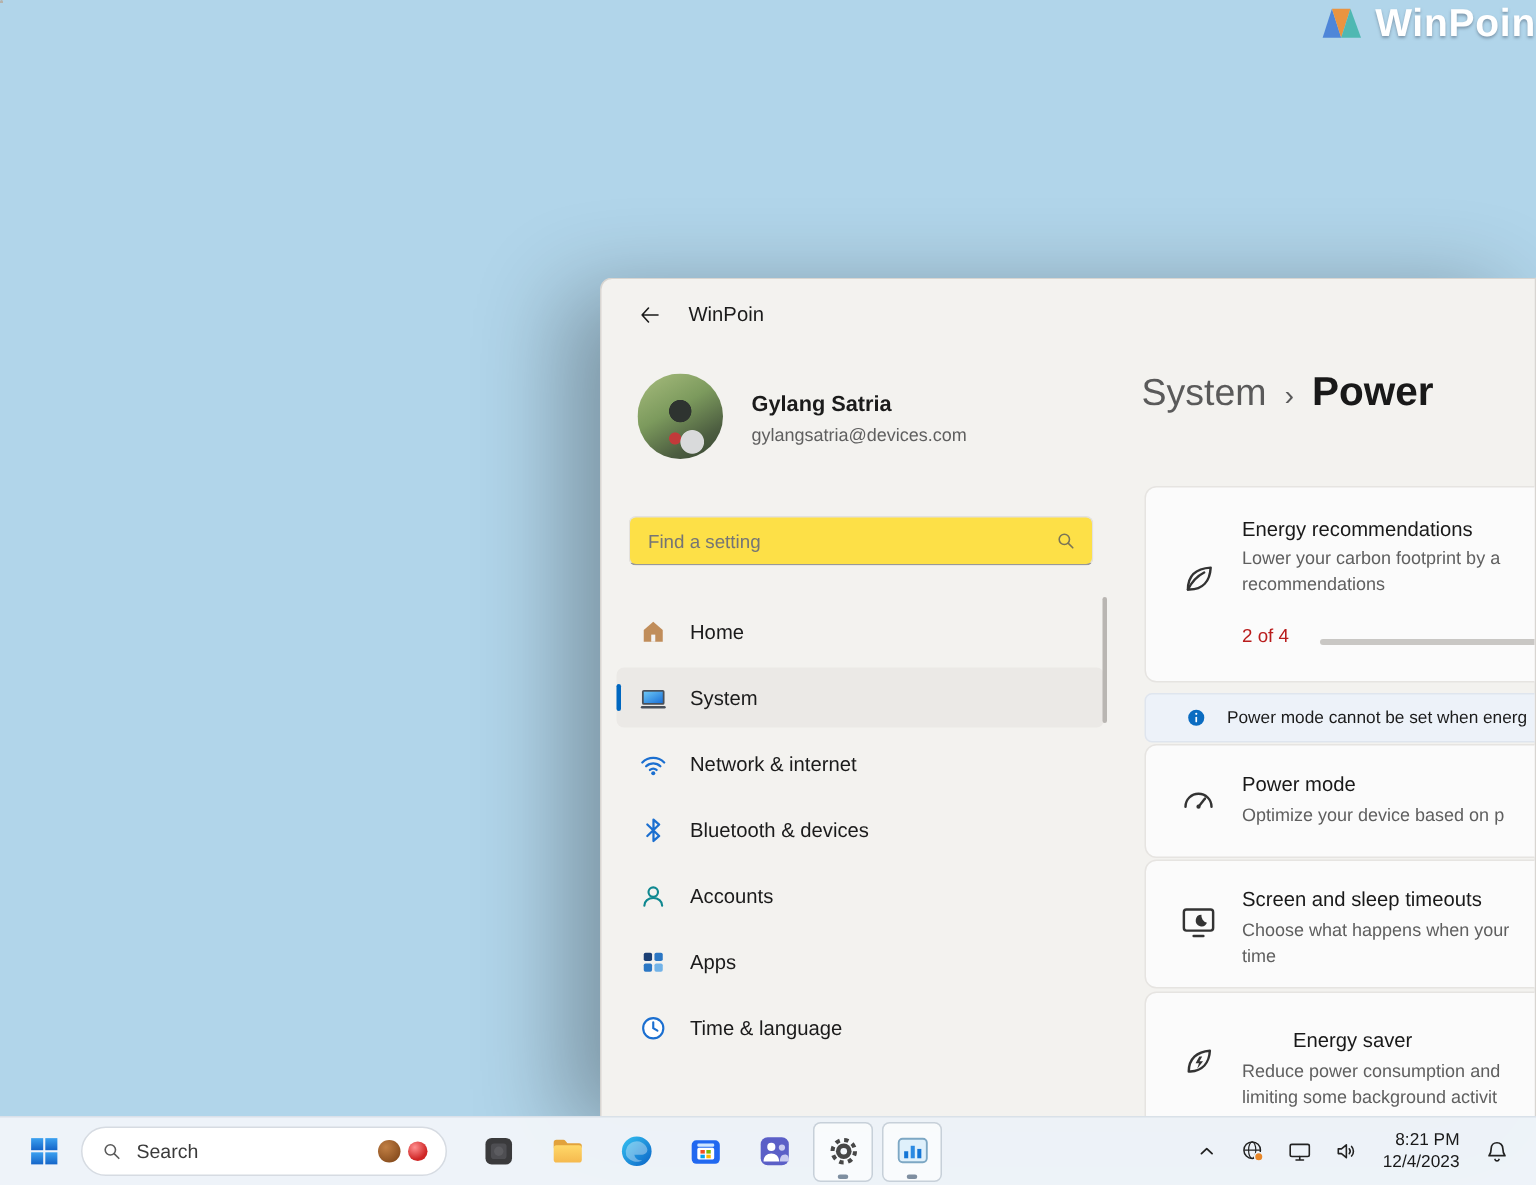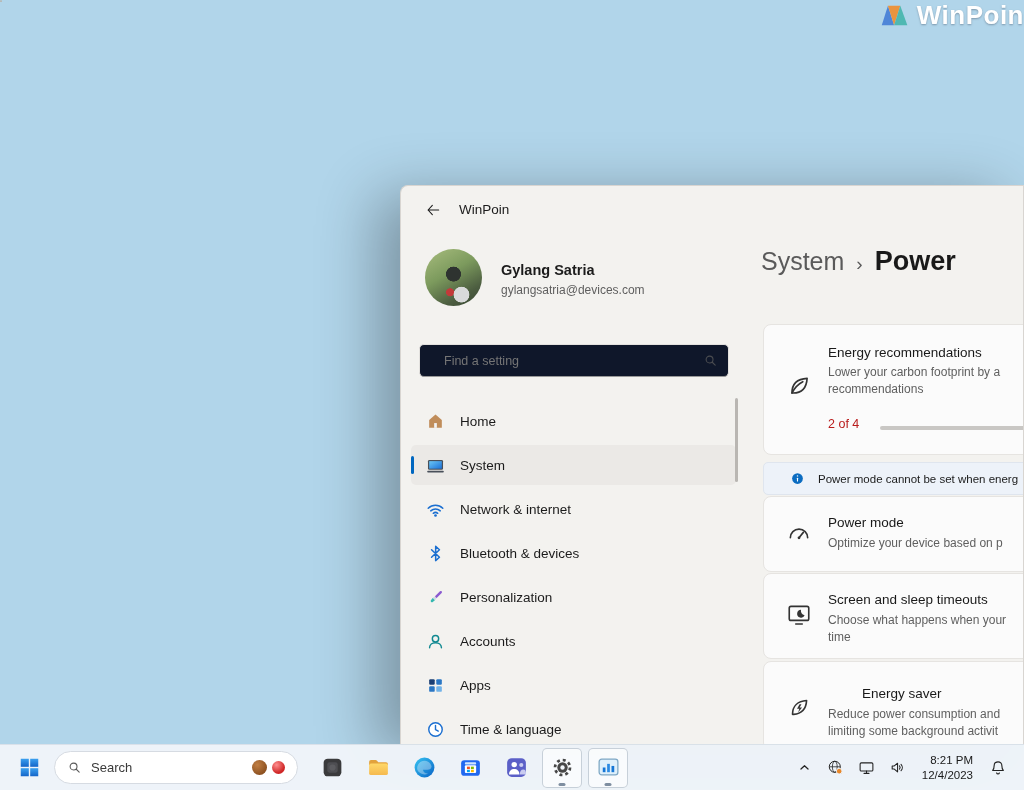--- a/index.html
+++ b/index.html
@@ -41,23 +41,23 @@
   .sw-back svg { width:16px; height:16px; }
   .sw-title { position:absolute; left:58px; top:16px; font-size:13.5px; color:#1b1b1b; }
   .sw-avatar { position:absolute; left:24px; top:63px; width:57px; height:57px; border-radius:50%;
     background:
       radial-gradient(circle at 64% 80%, #d9dadb 0 13%, rgba(217,218,219,0) 14%),
       radial-gradient(circle at 44% 76%, #c23a3a 0 7%, rgba(194,58,58,0) 8%),
       radial-gradient(circle at 50% 44%, #2e3330 0 17%, rgba(46,51,48,0) 18%),
       linear-gradient(150deg, #a8bd7e 0%, #7c9a5d 42%, #4c5d40 76%, #374633 100%); }
   .sw-name { position:absolute; left:100px; top:76px; font-size:14.5px; font-weight:bold; color:#1b1b1b; }
   .sw-email { position:absolute; left:100px; top:97px; font-size:12px; color:#5f5f5f; }
-  .sw-search { position:absolute; left:18px; top:158px; width:310px; height:33px; background:#0f172a;
+  .sw-search { position:absolute; left:18px; top:158px; width:310px; height:33px; background:#fde047;
     border:1px solid #e3e1de; border-bottom:1px solid #999; border-radius:5px;
-    padding:0 34px 0 24px; font-size:12.5px; color:#757575; outline:none; }
+    padding:0 34px 0 12px; font-size:12.5px; color:#757575; outline:none; }
   .sw-search::placeholder { color:#757575; }
   .sw-search-ic { position:absolute; left:302px; top:167px; width:15px; height:15px; opacity:.8; }
   .sw-nav { position:absolute; left:10px; top:215px; width:325px; }
   .nav-item { position:relative; height:40px; margin-bottom:4px; border-radius:5px;
     display:flex; align-items:center; padding-left:15px; gap:15px; font-size:13.5px; color:#1b1b1b; }
   .nav-item[data-selected="true"] { background:#ebe9e6; }
   .nav-item[data-selected="true"]::before { content:""; position:absolute; left:0; top:11px;
     width:3px; height:18px; border-radius:2px; background:#0067c0; }
   .nav-icon svg { width:19px; height:19px; }
   .sw-scroll { position:absolute; left:334px; top:212px; width:3px; height:84px;
@@ -403,28 +403,20 @@
         <span class="nav-label">Network &amp; internet</span>
       </div>
       <div class="nav-item" data-icon="bluetooth" data-selected="false">
         <span class="nav-icon">
           <svg viewBox="0 0 24 24">
             <use href="#i-bluetooth"></use>
           </svg>
         </span>
         <span class="nav-label">Bluetooth &amp; devices</span>
       </div>
-      <div class="nav-item" data-icon="brush" data-selected="false">
-        <span class="nav-icon">
-          <svg viewBox="0 0 24 24">
-            <use href="#i-brush"></use>
-          </svg>
-        </span>
-        <span class="nav-label">Personalization</span>
-      </div>
       <div class="nav-item" data-icon="accounts" data-selected="false">
         <span class="nav-icon">
           <svg viewBox="0 0 24 24">
             <use href="#i-accounts"></use>
           </svg>
         </span>
         <span class="nav-label">Accounts</span>
       </div>
       <div class="nav-item" data-icon="apps" data-selected="false">
         <span class="nav-icon">

